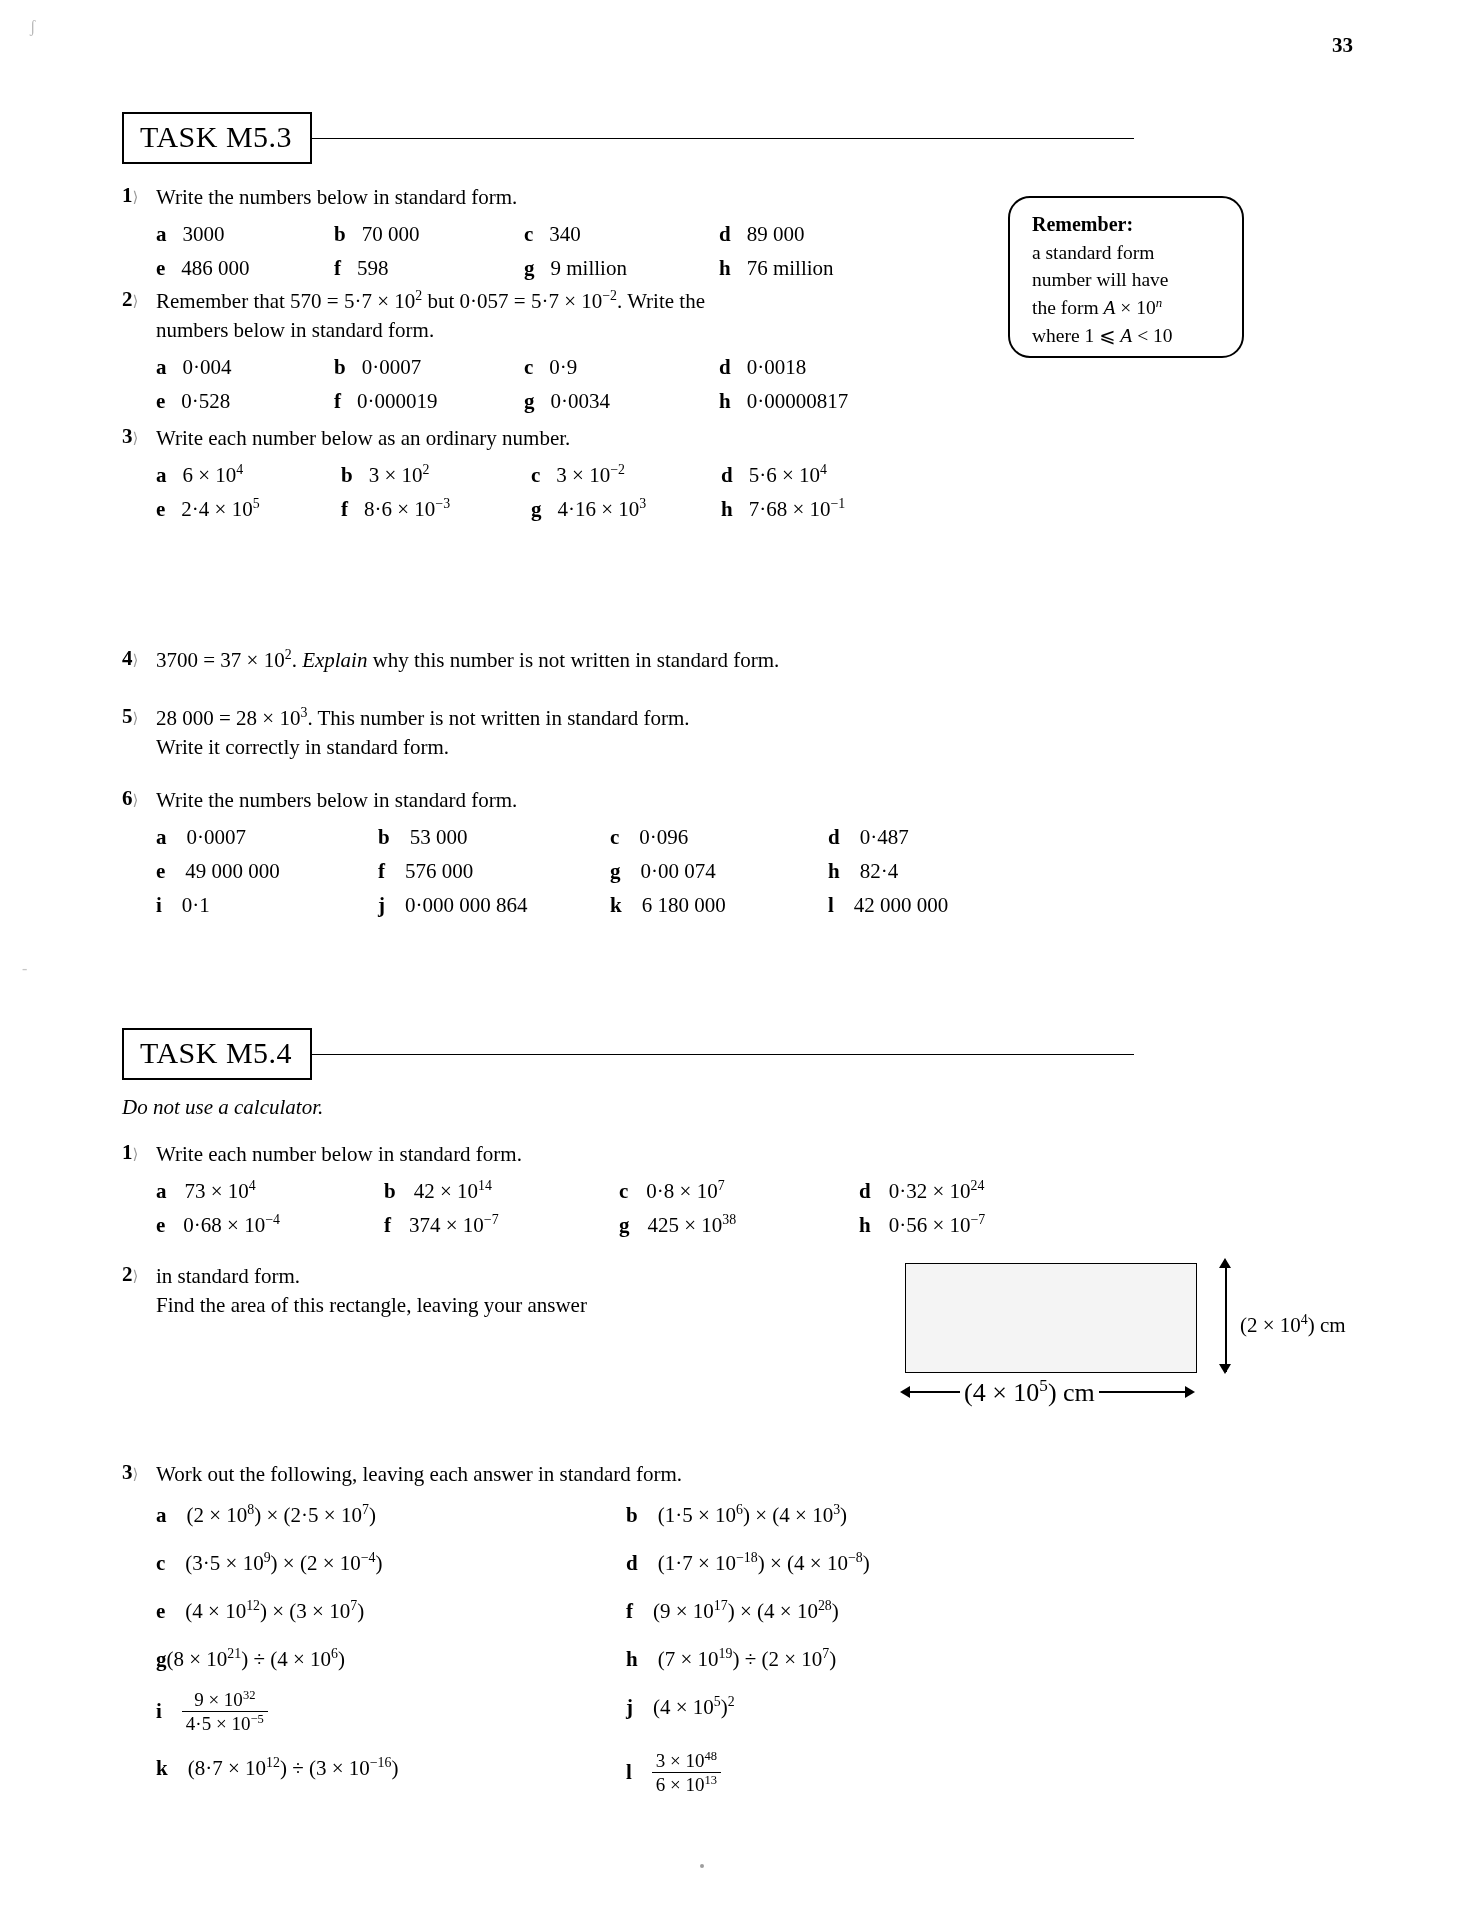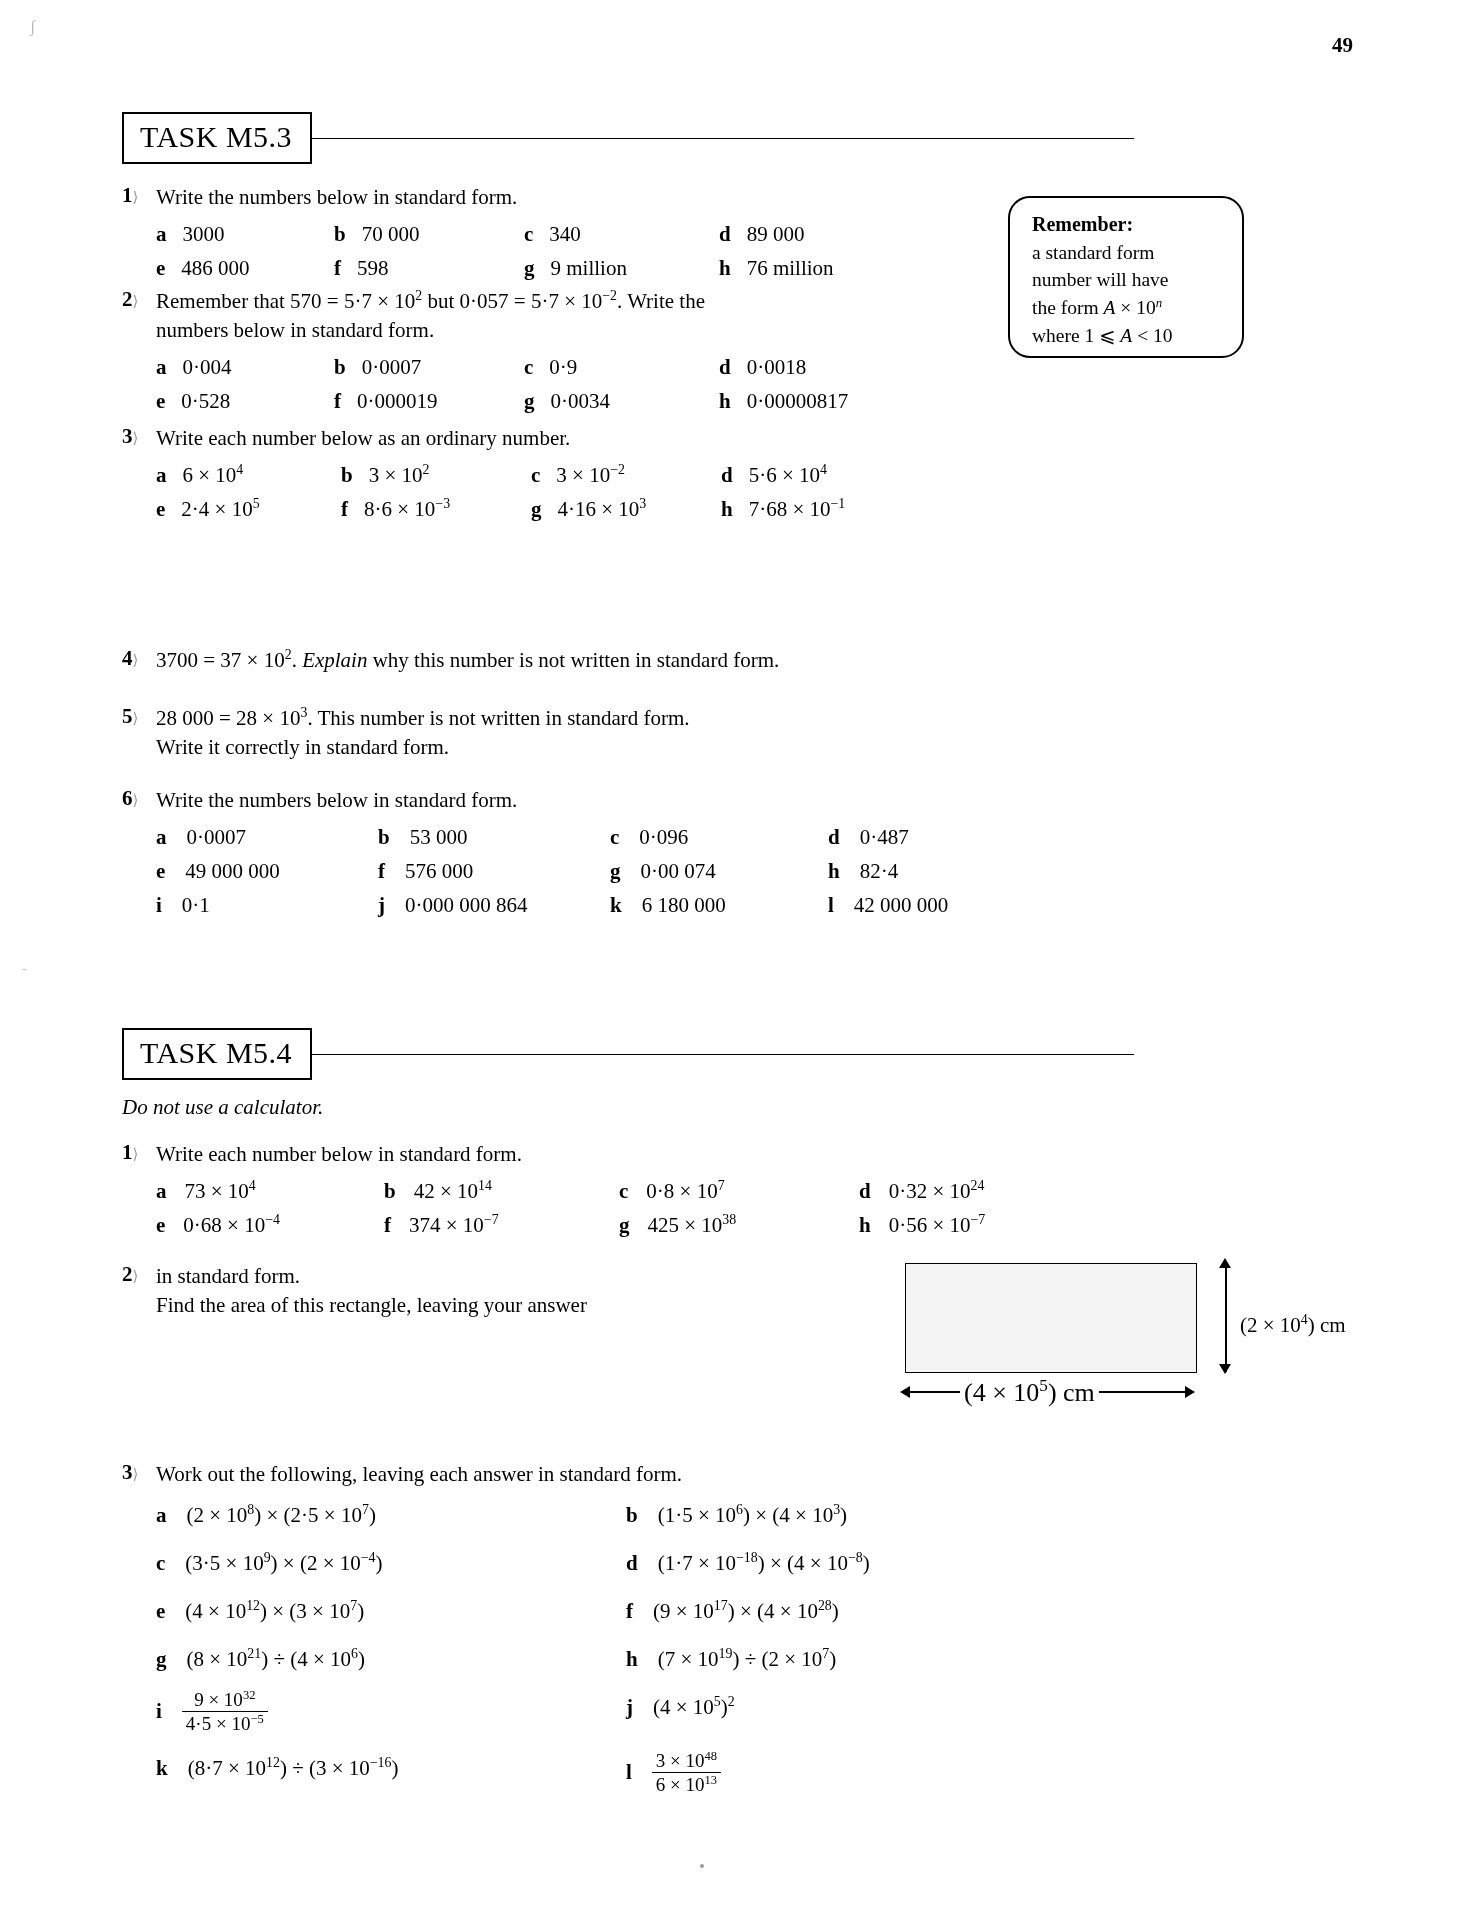--- a/index.html
+++ b/index.html
@@ -73,21 +73,21 @@
 </style>
 </head>
 <body>
 
 <div class="page">
 
   <div class="marks">ʃ</div>
   <div class="marks2">-</div>
   <div class="dot-bottom"></div>
 
-  <div class="page-num">49</div>
+  <div class="page-num">33</div>
 
   <div class="task-head" style="top:112px;">
     <div class="task-box">TASK M5.3</div>
     <div class="task-rule"></div>
   </div>
 
   <div class="q" style="left:122px;top:183px;width:900px;">
     <div class="qnum"><span>1</span><span class="tick">⟩</span></div>
     <div class="qbody">
       <div class="stem">Write the numbers below in standard form.</div>
@@ -383,21 +383,21 @@
           <div class="cell">
             <span class="lbl">e</span>
             <span class="val" style="margin-left: 20px;">(4 × 10<sup>12</sup>) × (3 × 10<sup>7</sup>)</span>
           </div>
           <div class="cell">
             <span class="lbl">f</span>
             <span class="val" style="margin-left: 20px;">(9 × 10<sup>17</sup>) × (4 × 10<sup>28</sup>)</span>
           </div>
           <div class="cell">
             <span class="lbl">g</span>
-            <span class="val" style="margin-left: 20px;">(8 × 10<sup>21</sup>) ÷ (4 × 10<sup>6</sup>)</span>
+            <span class="val" style="">(8 × 10<sup>21</sup>) ÷ (4 × 10<sup>6</sup>)</span>
           </div>
           <div class="cell">
             <span class="lbl">h</span>
             <span class="val" style="margin-left: 20px;">(7 × 10<sup>19</sup>) ÷ (2 × 10<sup>7</sup>)</span>
           </div>
           <div class="cell">
             <span class="lbl">i</span>
             <span class="val" style="margin-left: 20px;"><span class="frac"><span class="num">9 × 10<sup>32</sup></span><span class="den">4·5 × 10<sup>−5</sup></span></span></span>
           </div>
           <div class="cell">

